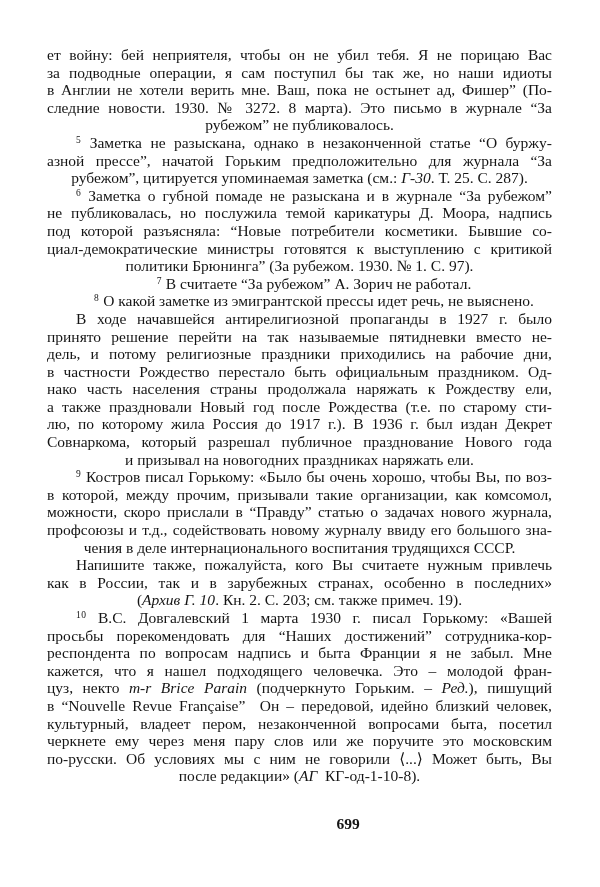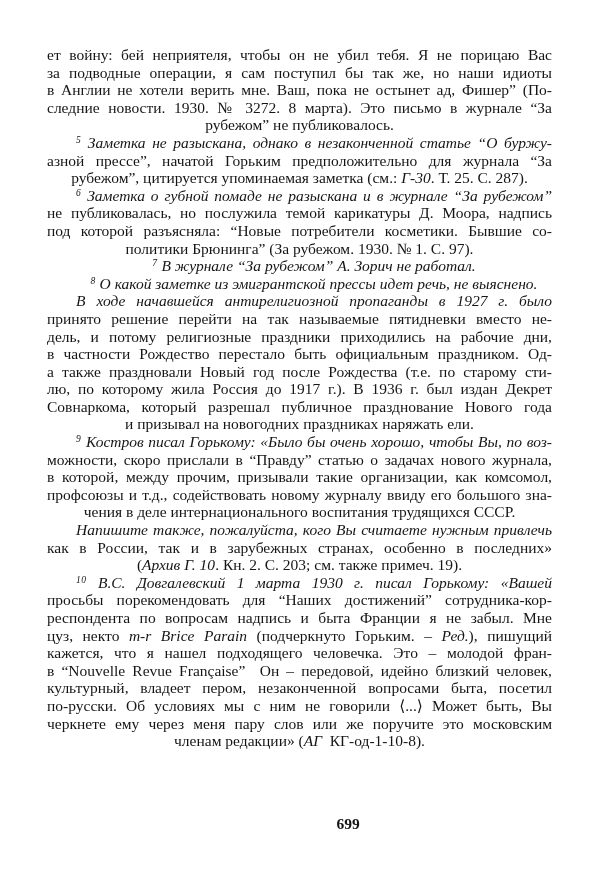--- a/index.html
+++ b/index.html
@@ -19,21 +19,21 @@
     position: absolute;
     left: 47px; top: 46px;
     width: 505px;
     font-size: 15.5px;
     line-height: 17.6px;
     color: #151515;
   }
   .para { margin: 0; padding: 0; }
   .line { text-align: center; }
   .line.j { text-align: justify; text-align-last: justify; }
-  .line.indent { padding-left: 29px; font-style: italic; }
+  .line.indent { padding-left: 29px; }
   .line sup {
     font-size: 9.5px;
     line-height: 0;
     vertical-align: 5px;
     letter-spacing: 0.5px;
   }
   .line i { }
   .page-number {
     position: absolute;
     left: 0; top: 815px;
@@ -59,57 +59,59 @@
       </div>
       <div class="para">
         <div class="line j indent"><sup>5</sup><span> Заметка не разыскана, однако в незаконченной статье “О буржу-</span></div>
         <div class="line j"><span>азной прессе”, начатой Горьким предположительно для журнала “За</span></div>
         <div class="line"><span>рубежом”, цитируется упоминаемая заметка (см.: </span><i>Г-30</i><span>. Т. 25. С. 287).</span></div>
       </div>
       <div class="para">
         <div class="line j indent"><sup>6</sup><span> Заметка о губной помаде не разыскана и в журнале “За рубежом”</span></div>
         <div class="line j"><span>не публиковалась, но послужила темой карикатуры Д. Моора, надпись</span></div>
         <div class="line j"><span>под которой разъясняла: “Новые потребители косметики. Бывшие со-</span></div>
+        <div class="line j"><span>циал-демократические министры готовятся к выступлению с критикой</span></div>
         <div class="line"><span>политики Брюнинга” (За рубежом. 1930. № 1. С. 97).</span></div>
       </div>
       <div class="para">
-        <div class="line indent"><sup>7</sup><span> В журнале “За рубежом” А. Зорич не работал.</span></div>
+        <div class="line indent"><sup>7</sup><span> В считаете “За рубежом” А. Зорич не работал.</span></div>
       </div>
       <div class="para">
         <div class="line indent"><sup>8</sup><span> О какой заметке из эмигрантской прессы идет речь, не выяснено.</span></div>
       </div>
       <div class="para">
         <div class="line j indent"><span>В ходе начавшейся антирелигиозной пропаганды в 1927 г. было</span></div>
         <div class="line j"><span>принято решение перейти на так называемые пятидневки вместо не-</span></div>
         <div class="line j"><span>дель, и потому религиозные праздники приходились на рабочие дни,</span></div>
         <div class="line j"><span>в частности Рождество перестало быть официальным праздником. Од-</span></div>
+        <div class="line j"><span>нако часть населения страны продолжала наряжать к Рождеству ели,</span></div>
         <div class="line j"><span>а также праздновали Новый год после Рождества (т.е. по старому сти-</span></div>
         <div class="line j"><span>лю, по которому жила Россия до 1917 г.). В 1936 г. был издан Декрет</span></div>
         <div class="line j"><span>Совнаркома, который разрешал публичное празднование Нового года</span></div>
         <div class="line"><span>и призывал на новогодних праздниках наряжать ели.</span></div>
       </div>
       <div class="para">
         <div class="line j indent"><sup>9</sup><span> Костров писал Горькому: «Было бы очень хорошо, чтобы Вы, по воз-</span></div>
+        <div class="line j"><span>в которой, между прочим, призывали такие организации, как комсомол,</span></div>
         <div class="line j"><span>можности, скоро прислали в “Правду” статью о задачах нового журнала,</span></div>
-        <div class="line j"><span>в которой, между прочим, призывали такие организации, как комсомол,</span></div>
         <div class="line j"><span>профсоюзы и т.д., содействовать новому журналу ввиду его большого зна-</span></div>
         <div class="line"><span>чения в деле интернационального воспитания трудящихся СССР.</span></div>
       </div>
       <div class="para">
         <div class="line j indent"><span>Напишите также, пожалуйста, кого Вы считаете нужным привлечь</span></div>
         <div class="line j"><span>как в России, так и в зарубежных странах, особенно в последних»</span></div>
         <div class="line"><span>(</span><i>Архив Г. 10</i><span>. Кн. 2. С. 203; см. также примеч. 19).</span></div>
       </div>
       <div class="para">
         <div class="line j indent"><sup>10</sup><span> В.С. Довгалевский 1 марта 1930 г. писал Горькому: «Вашей</span></div>
         <div class="line j"><span>просьбы порекомендовать для “Наших достижений” сотрудника-кор-</span></div>
         <div class="line j"><span>респондента по вопросам надпись и быта Франции я не забыл. Мне</span></div>
+        <div class="line j"><span>кажется, что я нашел подходящего человечка. Это – молодой фран-</span></div>
         <div class="line j"><span>цуз, некто </span><i>m-r Brice Parain</i><span> (подчеркнуто Горьким. – </span><i>Ред.</i><span>), пишущий</span></div>
-        <div class="line j"><span>кажется, что я нашел подходящего человечка. Это – молодой фран-</span></div>
         <div class="line j"><span>в “Nouvelle Revue Française”&nbsp; Он – передовой, идейно близкий человек,</span></div>
         <div class="line j"><span>культурный, владеет пером, незаконченной вопросами быта, посетил</span></div>
+        <div class="line j"><span>черкнете ему через меня пару слов или же поручите это московским</span></div>
         <div class="line j"><span>по-русски. Об условиях мы с ним не говорили ⟨...⟩ Может быть, Вы</span></div>
-        <div class="line j"><span>черкнете ему через меня пару слов или же поручите это московским</span></div>
-        <div class="line"><span>членам редакции» (</span><i>АГ</i><span>&nbsp; КГ-од-1-10-8).</span></div>
+        <div class="line"><span>после редакции» (</span><i>АГ</i><span>&nbsp; КГ-од-1-10-8).</span></div>
       </div>
     </main>
   <footer class="page-number">699</footer>
 </div>
 
 </body></html>

